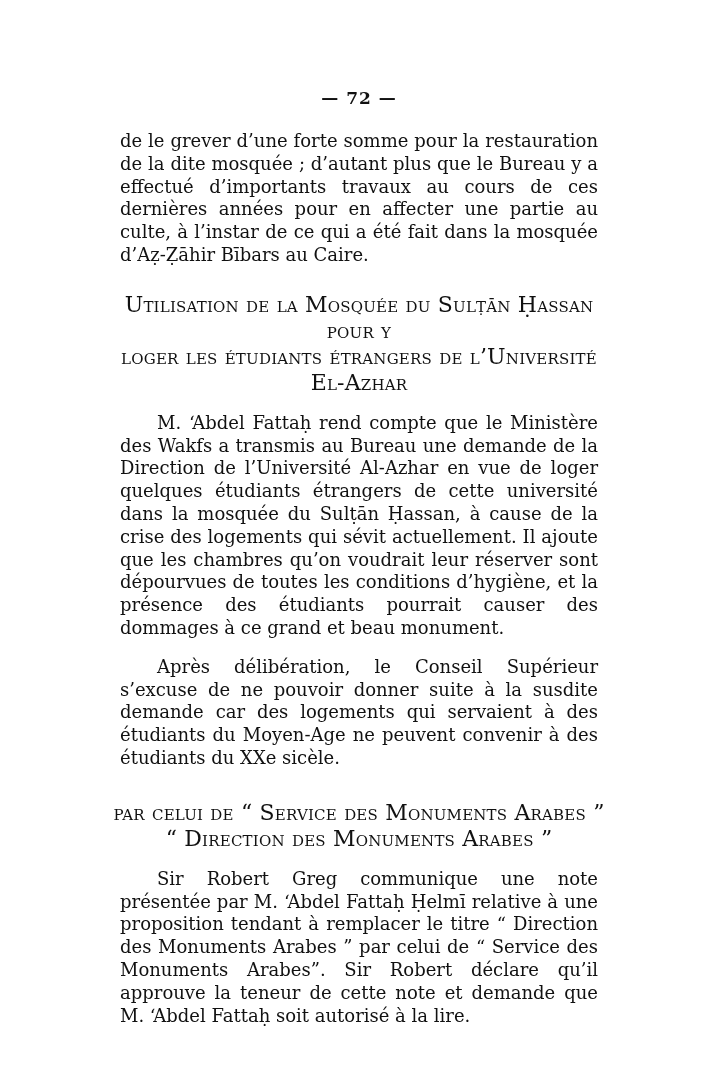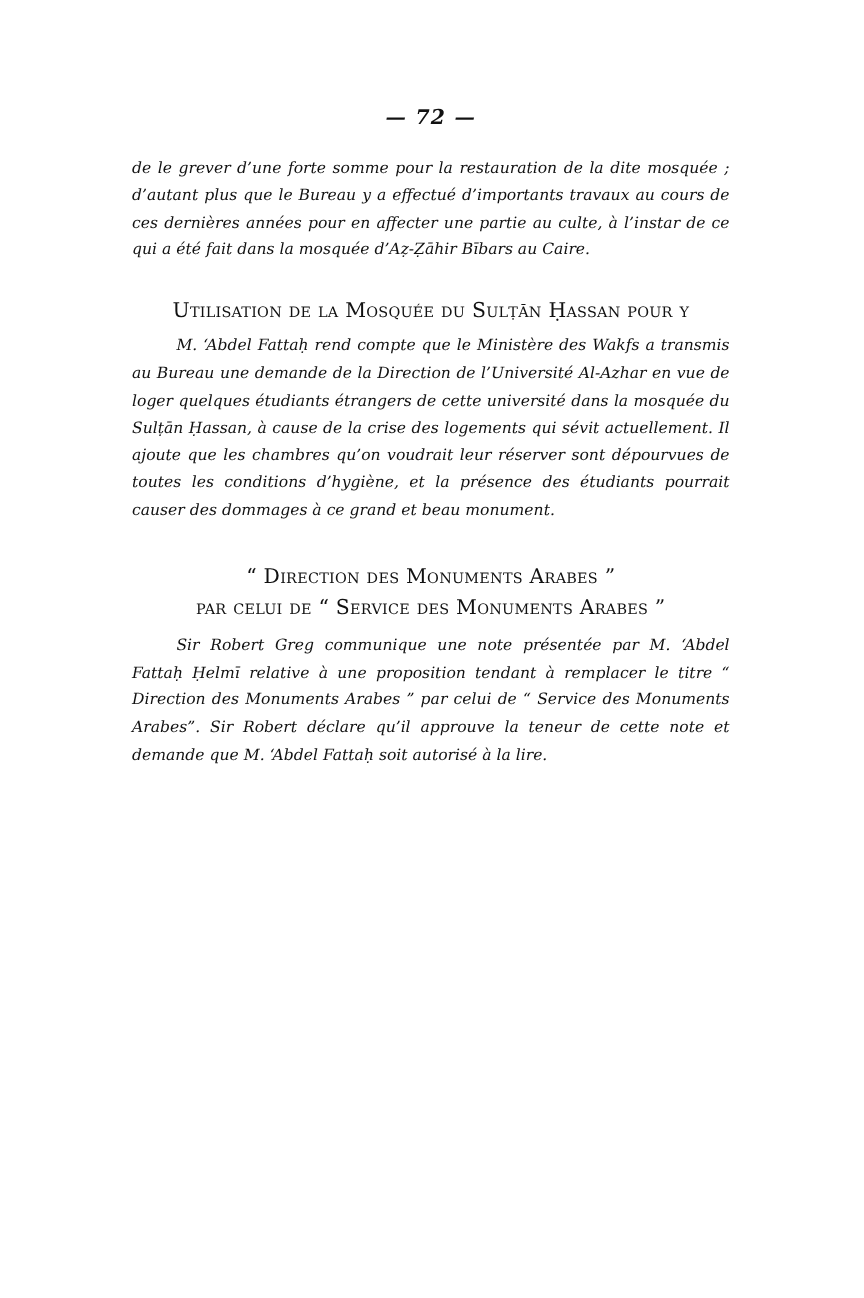--- a/index.html
+++ b/index.html
@@ -1,39 +1,41 @@
 <!DOCTYPE html>
 <html><head>
 <meta charset="utf-8">
 <style>
   html, body { margin: 0; padding: 0; background: #ffffff; }
   body { width: 720px; height: 1082px; position: relative; overflow: hidden;
          font-family: "DejaVu Serif", "Liberation Serif", serif; color: #111; }
   .page { position: absolute; left: 104px; top: 88px; width: 510px; }
-  .page-number { text-align: center; font-size: 17px; font-weight: bold; margin: 0 0 22px 0; letter-spacing: 1px; font-style: italic; }
-  p { margin: 6px; font-size: 13px; line-height: 22.8px; text-align: justify; font-style: italic; }
+  .page-number { text-align: center; font-size: 17px; font-weight: bold; margin: 0 0 22px 0; letter-spacing: 1px; }
+  p { margin: 16px; font-size: 18px; line-height: 22.8px; text-align: justify; }
   p.indent { text-indent: 37px; }
-  .heading { font-variant: small-caps; text-align: center; font-size: 17px; line-height: 26px; letter-spacing: 0.2px; }
+  .heading { font-variant: small-caps; text-align: center; font-size: 22px; line-height: 26px; letter-spacing: 0.2px; }
   .sec1 { margin: 25px 0 6px 0; }
   .sec2 { margin: 30px 0 8px 0; }
   .gap { margin-top: 8px; }
 </style>
 </head>
 <body>
 
 <div class="page">
   <div class="page-number">— 72 —</div>
 
   <p>de le grever d’une forte somme pour la restauration de la dite mosquée ; d’autant plus que le Bureau y a effectué d’importants travaux au cours de ces dernières années pour en affecter une partie au culte, à l’instar de ce qui a été fait dans la mosquée d’Aẓ-Ẓāhir Bībars au Caire.</p>
 
   <div class="heading sec1">
     <div>Utilisation de la Mosquée du Sulṭān Ḥassan pour y</div>
+    <div>loger les étudiants étrangers de l’Université El-Azhar</div>
   </div>
 
   <p class="indent">M. ‘Abdel Fattaḥ rend compte que le Ministère des Wakfs a transmis au Bureau une demande de la Direction de l’Université Al-Azhar en vue de loger quelques étudiants étrangers de cette université dans la mosquée du Sulṭān Ḥassan, à cause de la crise des logements qui sévit actuellement. Il ajoute que les chambres qu’on voudrait leur réserver sont dépourvues de toutes les conditions d’hygiène, et la présence des étudiants pourrait causer des dommages à ce grand et beau monument.</p>
+  <p class="indent gap">Après délibération, le Conseil Supérieur s’excuse de ne pouvoir donner suite à la susdite demande car des logements qui servaient à des étudiants du Moyen-Age ne peuvent convenir à des étudiants du XXe sicèle.</p>
 
   <div class="heading sec2">
+    <div>par celui de “ Service des Monuments Arabes ”</div>
     <div>“ Direction des Monuments Arabes ”</div>
-    <div>par celui de “ Service des Monuments Arabes ”</div>
   </div>
 
   <p class="indent">Sir Robert Greg communique une note présentée par M. ‘Abdel Fattaḥ Ḥelmī relative à une proposition tendant à remplacer le titre “ Direction des Monuments Arabes ” par celui de “ Service des Monuments Arabes”.  Sir Robert déclare qu’il approuve la teneur de cette note et demande que M. ‘Abdel Fattaḥ soit autorisé à la lire.</p>
 </div>
 
 </body></html>

